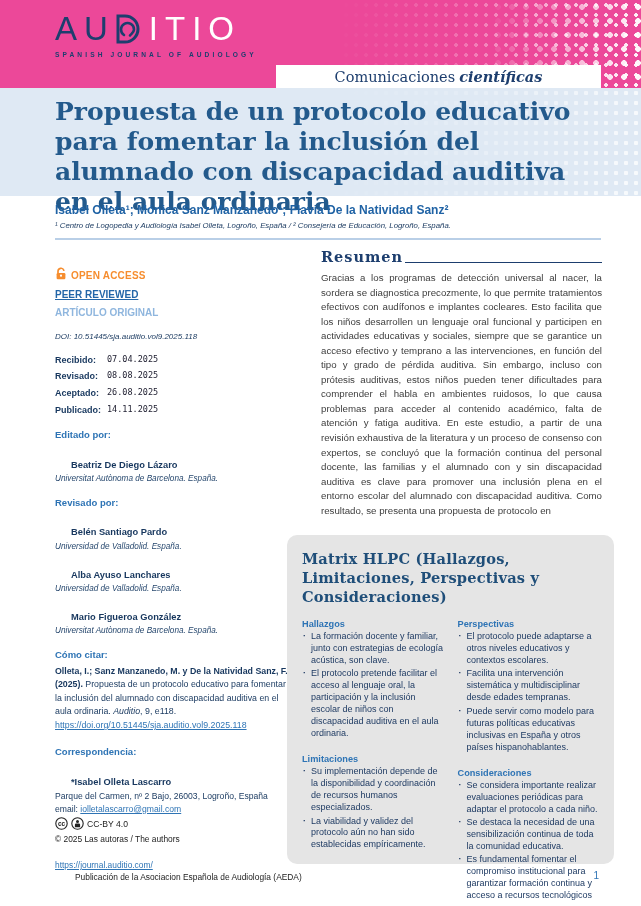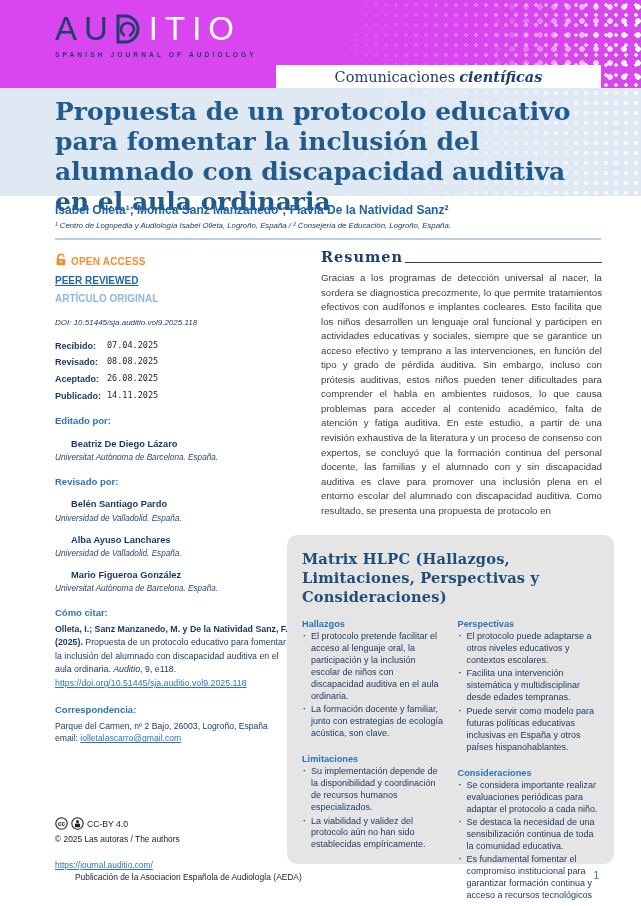--- a/index.html
+++ b/index.html
@@ -4,21 +4,21 @@
 <style>
   * { margin:0; padding:0; box-sizing:border-box; }
   html,body { background:#e8e8e8; }
   .page {
     position:relative; width:641px; height:906px; margin:0 auto;
     background:#ffffff; overflow:hidden;
     font-family:"Liberation Sans", sans-serif; color:#17375e;
   }
 
   
-  .header { position:absolute; top:0; left:0; width:641px; height:88px; background:#d946ef; }
+  .header { position:absolute; top:0; left:0; width:641px; height:88px; background:#ec4899; }
   .dots, .dots2 {
     position:absolute; top:0; right:0; height:100%; pointer-events:none;
     background-image: radial-gradient(circle, rgba(255,255,255,.92) 1.6px, transparent 2.1px);
     background-size:10px 10px;
     -webkit-mask-image: linear-gradient(100deg, transparent 0%, rgba(0,0,0,.25) 40%, #000 95%);
     mask-image: linear-gradient(100deg, transparent 0%, rgba(0,0,0,.25) 40%, #000 95%);
   }
   .dots  { width:300px; }
   .dots2 {
     width:150px;
@@ -48,32 +48,32 @@
     font-size:25px; line-height:1.2; color:#235a8c;
   }
 
   
   .authors-wrap { position:absolute; top:203px; left:55px; width:545px; }
   .authors { font-size:12px; font-weight:bold; color:#2063a5; }
   .affiliations { font-size:7.8px; font-style:italic; color:#17375e; margin-top:4px; }
   .rule { position:absolute; top:238px; left:55px; width:546px; height:2px; background:#b9cfe7; }
 
   
-  .left-col { position:absolute; top:253px; left:55px; width:240px; font-size:8.8px; line-height:1.35; }
+  .left-col { position:absolute; top:267px; left:55px; width:240px; font-size:8.8px; line-height:1.35; }
   .oa-line { display:flex; align-items:center; gap:4px; }
   .oa-text { color:#f68d2e; font-weight:bold; font-size:10px; letter-spacing:.2px; }
   .peer { color:#2366a8; font-weight:bold; font-size:10px; margin-top:4px;text-decoration:underline; }
   .arttype { color:#8fb6de; font-weight:bold; font-size:10px; margin-top:5px; }
   .doi { font-style:italic; font-size:8px; color:#17375e; margin-top:12px; }
   .dates { margin-top:11px; }
   .date-row { display:flex; margin-bottom:4.5px; }
   .date-label { font-weight:bold; width:52px; font-size:9px; }
   .date-value { font-family:"DejaVu Sans Mono","Liberation Mono",monospace; font-size:8.5px; color:#1c1c2e; }
   .sec-label { color:#2e74b5; font-weight:bold; font-size:9.5px; margin-top:13px; margin-bottom:3px; }
-  .person-name { font-weight:bold; font-size:9.3px; margin-top:10px;padding-left:16px; }
+  .person-name { font-weight:bold; font-size:9.3px; margin-top:17px;padding-left:16px; }
   .person-aff { font-style:italic; font-size:8.2px; color:#27486e; margin-top:1.5px; margin-bottom:3px; }
   .citation { margin-top:2px; font-size:8.8px; line-height:1.55; color:#17375e; }
   .citation b { font-weight:bold; }
   .citation i { font-style:italic; }
   a.lnk { color:#2e74b5; text-decoration:underline; }
   .addr { font-size:8.6px; margin-top:2px; line-height:1.5; }
   .email-line { font-size:8.6px; margin-top:1px; }
 
   
   .footer { position:absolute; left:55px; top:817px; width:280px; font-size:8.4px; color:#222; }
@@ -195,20 +195,21 @@
     <div class="person-aff">Universidad de Valladolid. España.</div>
     <div class="person-name">Mario Figueroa González</div>
     <div class="person-aff">Universitat Autònoma de Barcelona. España.</div>
 
     <div class="sec-label">Cómo citar:</div>
     <div class="citation">
       <b>Olleta, I.; Sanz Manzanedo, M. y De la Natividad Sanz, F. (2025).</b><span> Propuesta de un protocolo educativo para fomentar la inclusión del alumnado con discapacidad auditiva en el aula ordinaria. </span><i>Auditio</i><span>, 9, e118. </span><a class="lnk" href="#">https://doi.org/10.51445/sja.auditio.vol9.2025.118</a>
     </div>
 
     <div class="sec-label">Correspondencia:</div>
+    <div class="person-name">*Isabel Olleta Lascarro</div>
     <div class="addr">Parque del Carmen, nº 2 Bajo, 26003, Logroño, España</div>
     <div class="email-line">
       <span>email: </span><a class="lnk" href="#">iolletalascarro@gmail.com</a>
     </div>
   </div>
 
   <div class="footer">
     <div class="cc-line">
       <span>
           <svg width="13" height="13" viewBox="0 0 13 13">
@@ -238,22 +239,22 @@
     <p class="abstract">Gracias a los programas de detección universal al nacer, la sordera se diagnostica precozmente, lo que permite tratamientos efectivos con audífonos e implantes cocleares. Esto facilita que los niños desarrollen un lenguaje oral funcional y participen en actividades educativas y sociales, siempre que se garantice un acceso efectivo y temprano a las intervenciones, en función del tipo y grado de pérdida auditiva. Sin embargo, incluso con prótesis auditivas, estos niños pueden tener dificultades para comprender el habla en ambientes ruidosos, lo que causa problemas para acceder al contenido académico, falta de atención y fatiga auditiva. En este estudio, a partir de una revisión exhaustiva de la literatura y un proceso de consenso con expertos, se concluyó que la formación continua del personal docente, las familias y el alumnado con y sin discapacidad auditiva es clave para promover una inclusión plena en el entorno escolar del alumnado con discapacidad auditiva. Como resultado, se presenta una propuesta de protocolo en</p>
   </div>
 
   <div class="matrix">
     <div class="matrix-title">Matrix HLPC (Hallazgos, Limitaciones, Perspectivas y Consideraciones)</div>
     <div class="matrix-cols">
       <div class="mcol">
         <div class="msec">
           <div class="msec-head">Hallazgos</div>
           <ul>
+            <li>La formación docente y familiar, junto con estrategias de ecología acústica, son clave.</li>
             <li>El protocolo pretende facilitar el acceso al lenguaje oral, la participación y la inclusión escolar de niños con discapacidad auditiva en el aula ordinaria.</li>
-            <li>La formación docente y familiar, junto con estrategias de ecología acústica, son clave.</li>
           </ul>
         </div>
         <div class="msec gap-top">
           <div class="msec-head">Limitaciones</div>
           <ul>
             <li>Su implementación depende de la disponibilidad y coordinación de recursos humanos especializados.</li>
             <li>La viabilidad y validez del protocolo aún no han sido establecidas empíricamente.</li>
           </ul>
         </div>
       </div>

